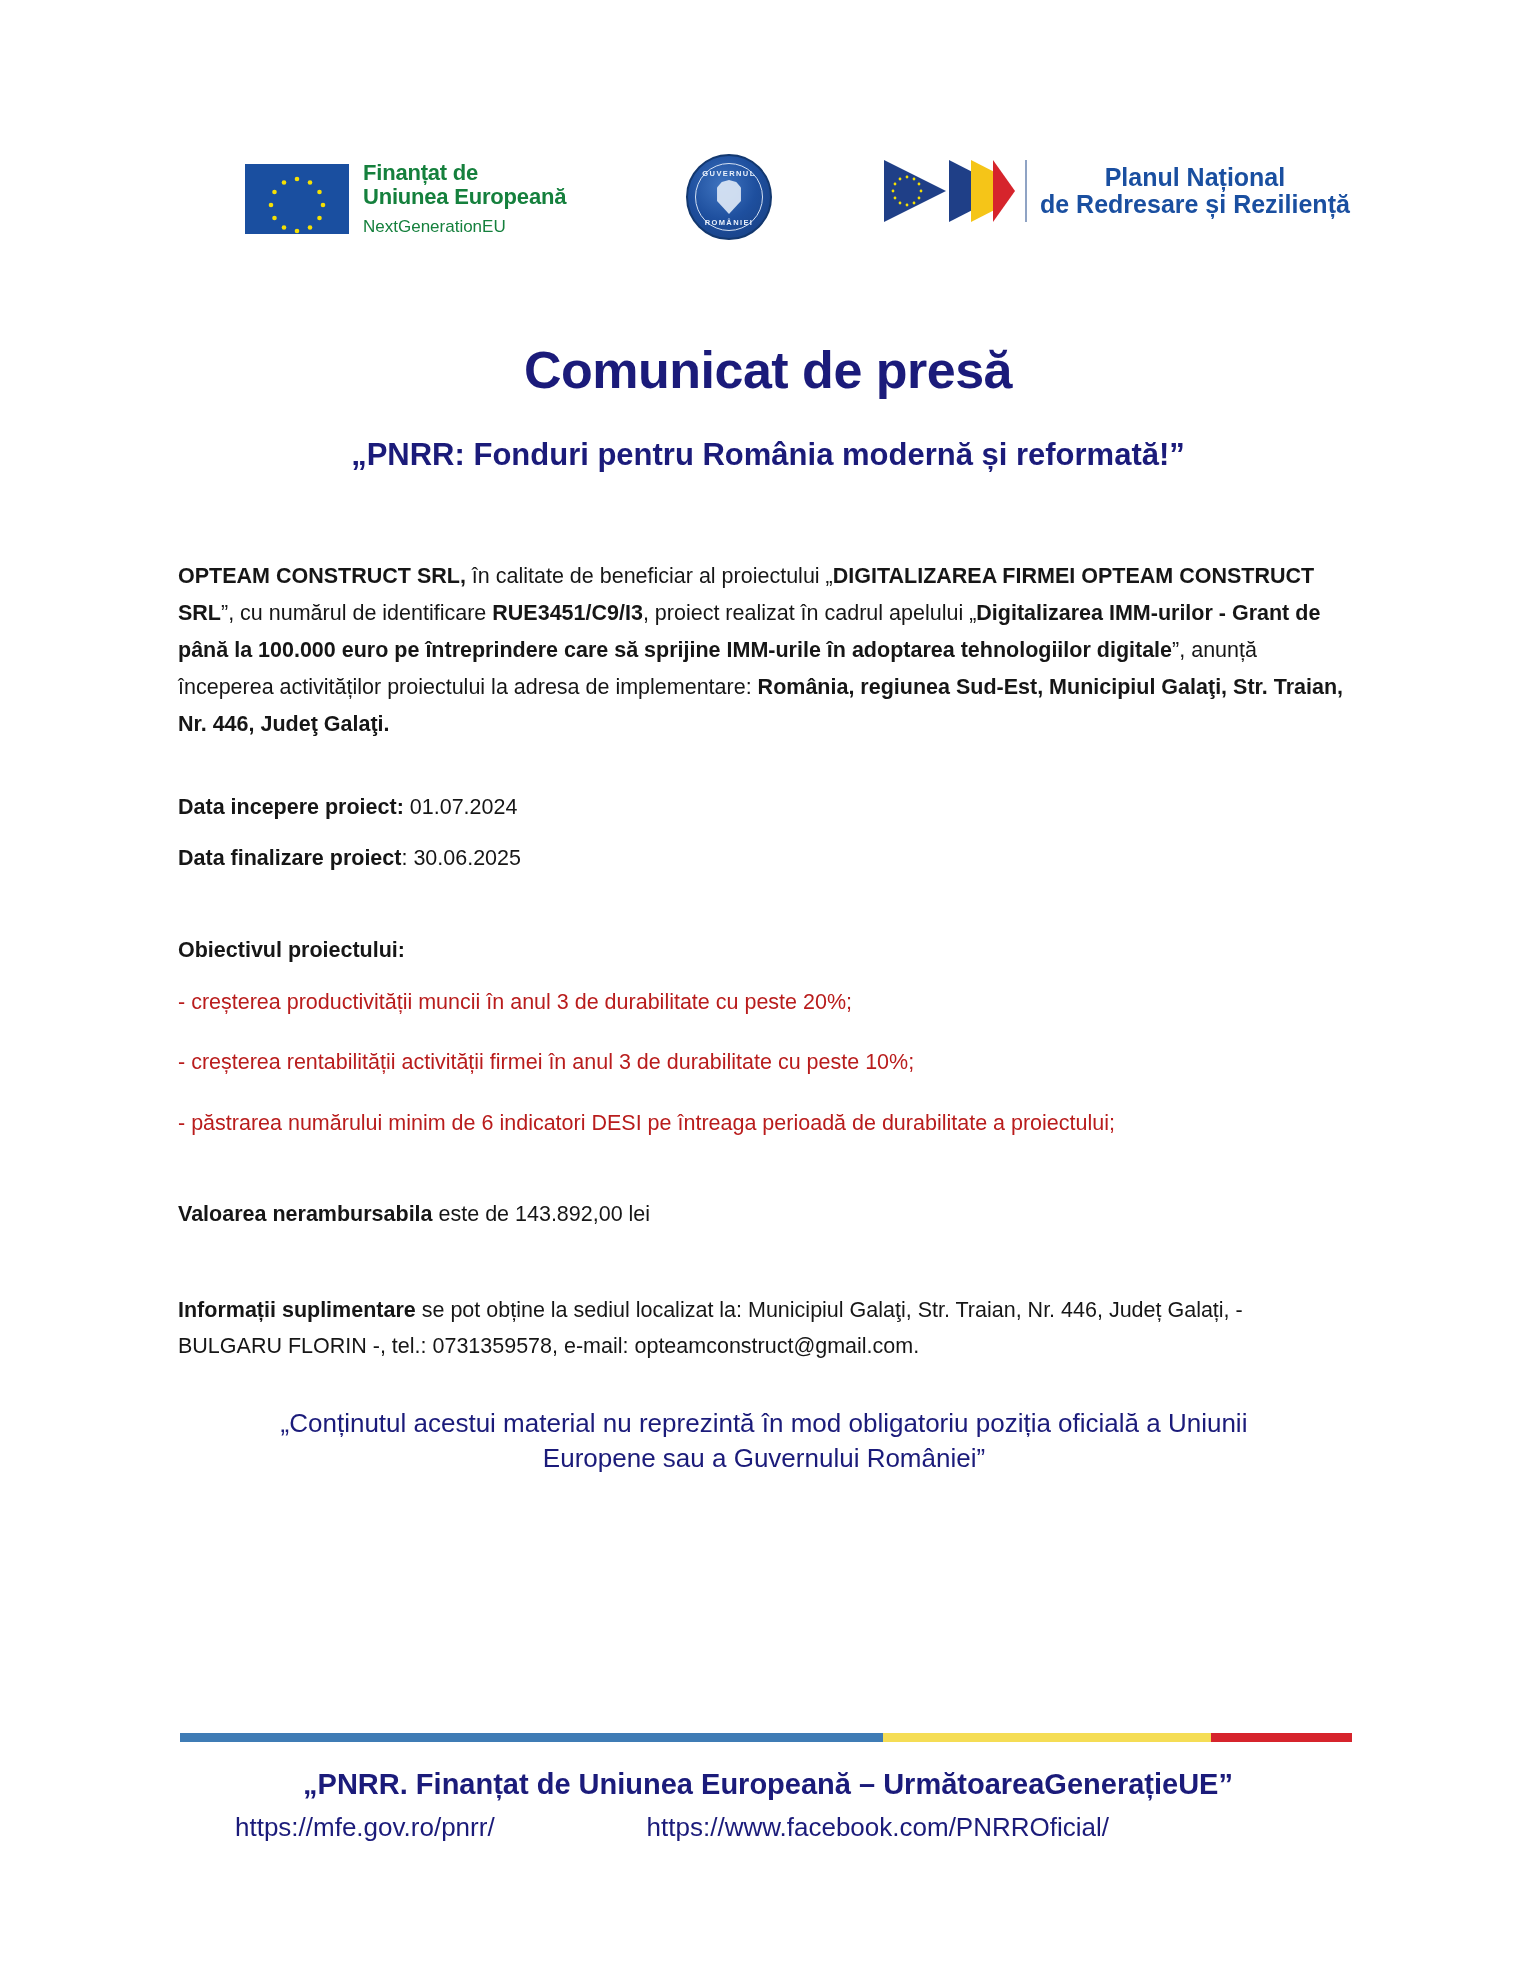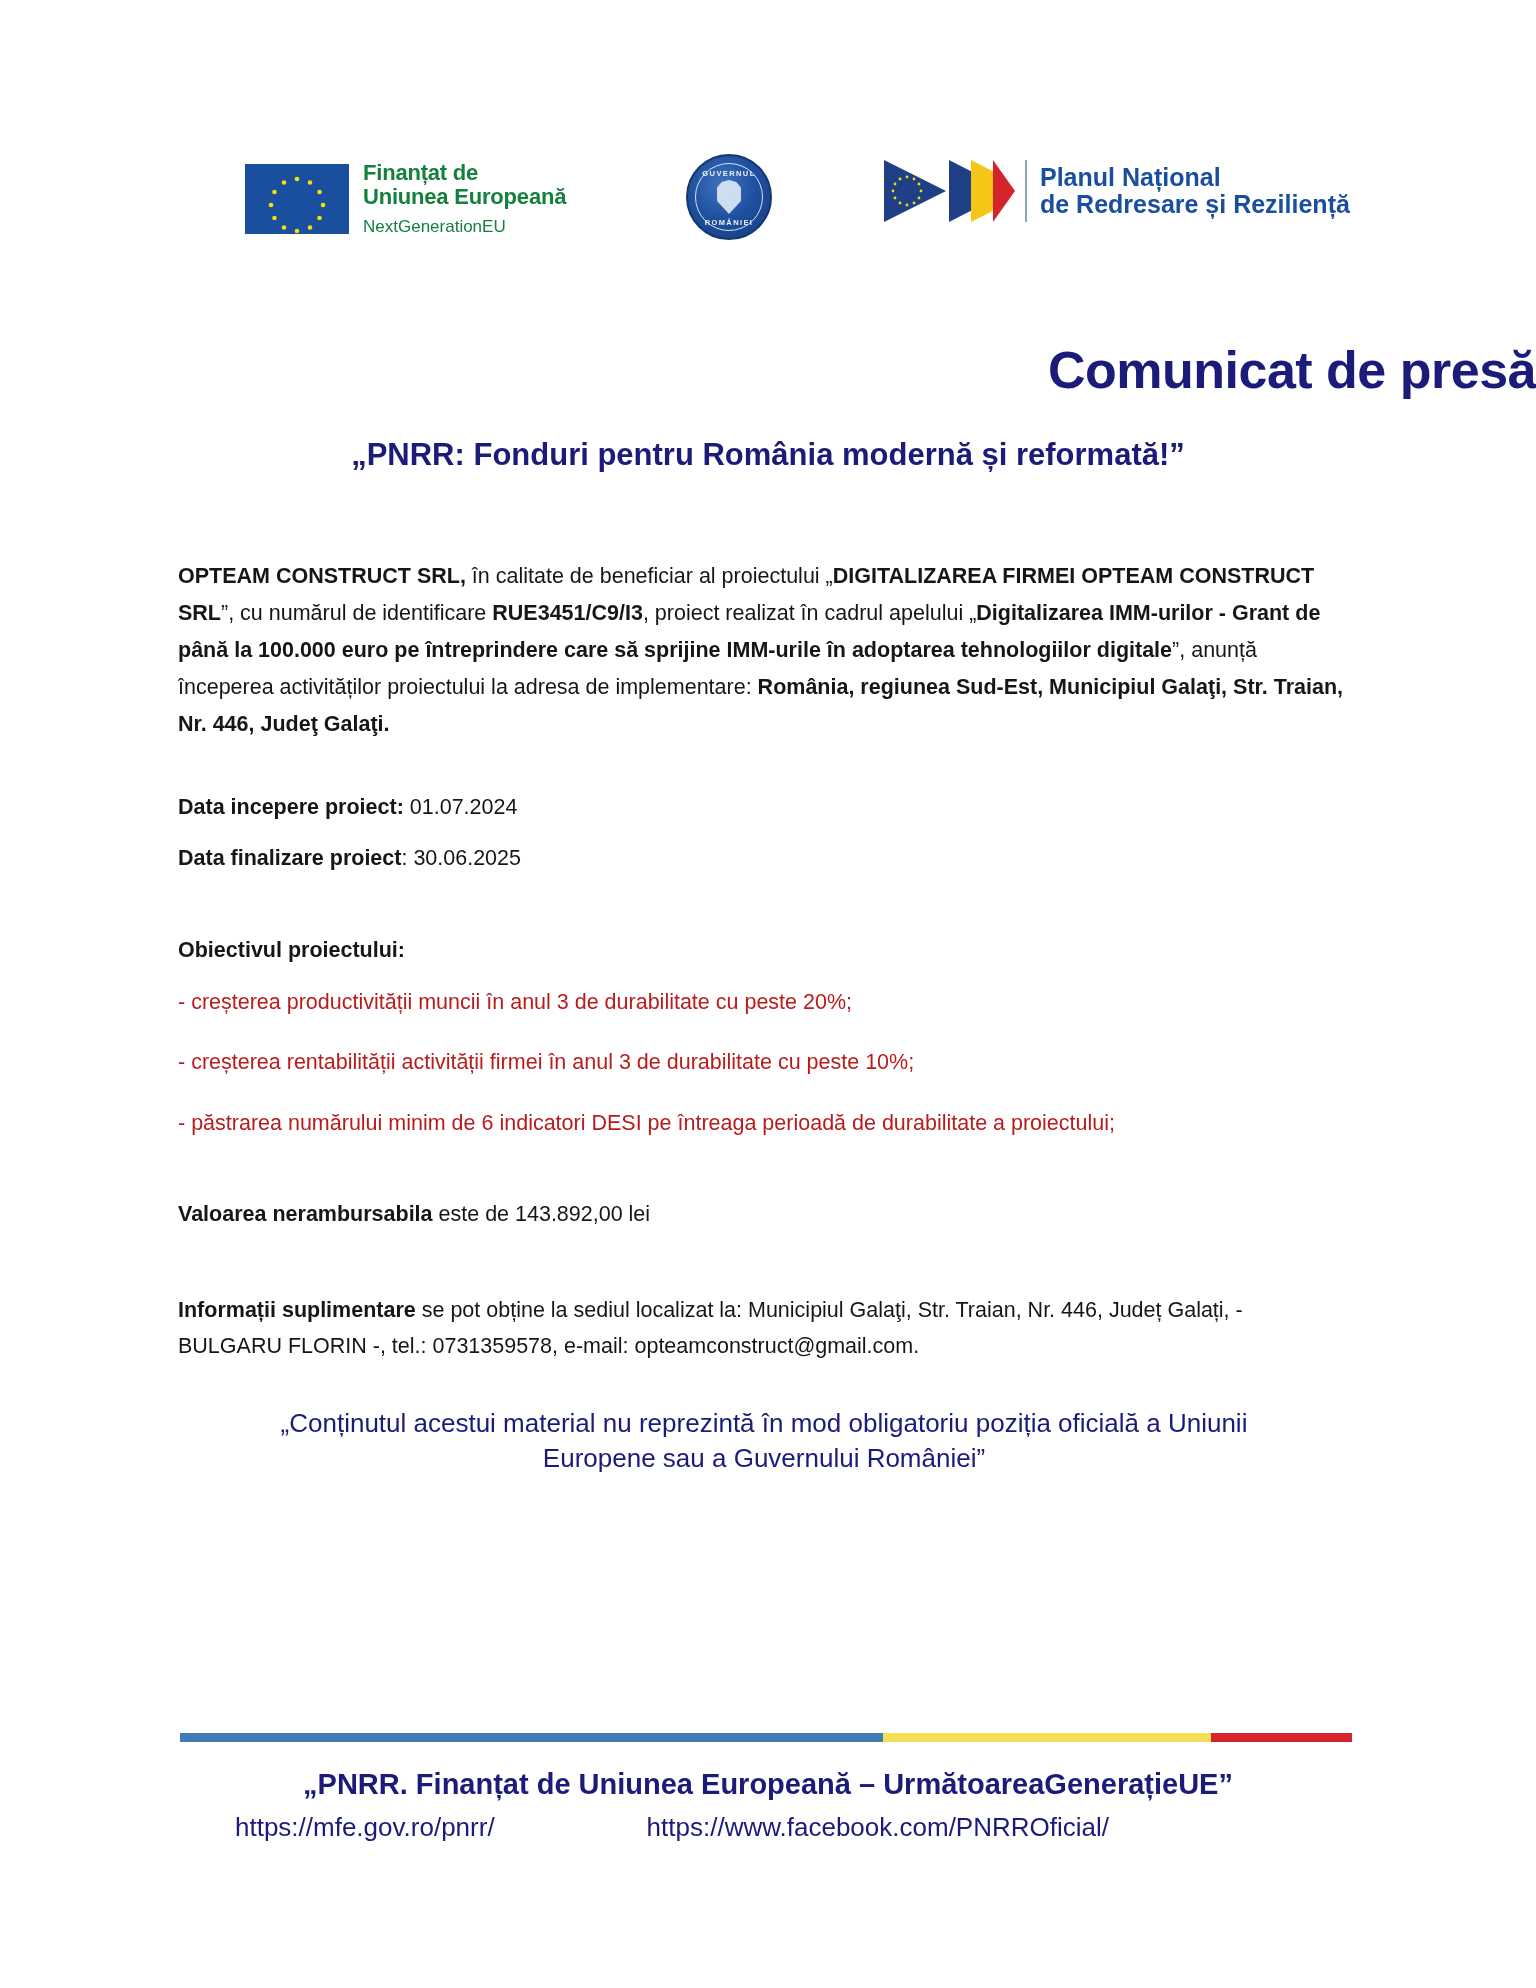--- a/index.html
+++ b/index.html
@@ -144,29 +144,30 @@
     height: 62px;
     background: #8fa3c4;
     margin: 0 13px 0 10px;
   }
   .pnrr-text {
     color: #1a4fa0;
     font-weight: bold;
     font-size: 25px;
     line-height: 1.1;
     white-space: nowrap;
+    text-align: center;
   }
 
   
   .title-main {
     position: absolute;
     top: 340px;
     left: 0;
     width: 1536px;
-    text-align: right;
+    text-align: center;
     color: #1b1b7a;
     font-size: 52px;
     font-weight: bold;
     letter-spacing: -0.5px;
   }
   .title-sub {
     position: absolute;
     top: 437px;
     left: 0;
     width: 1536px;

